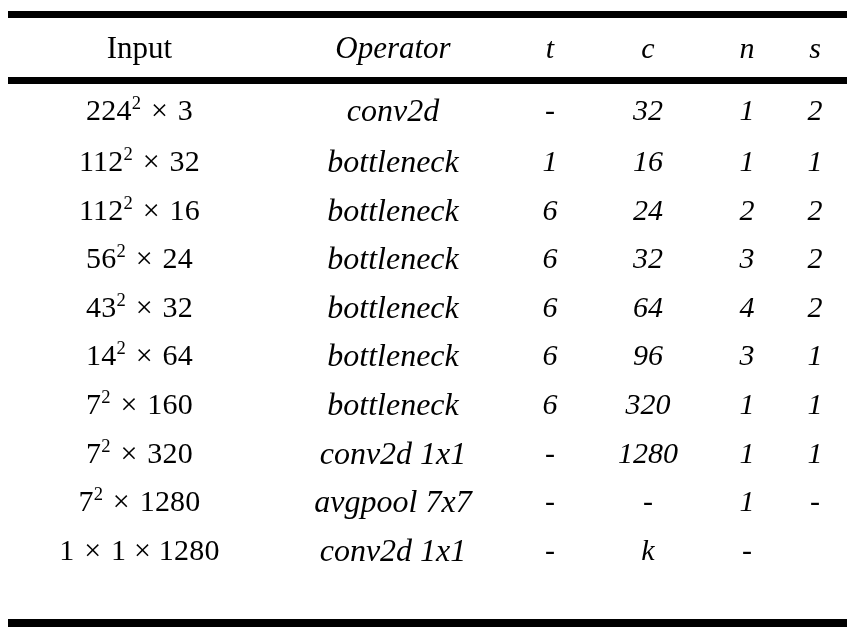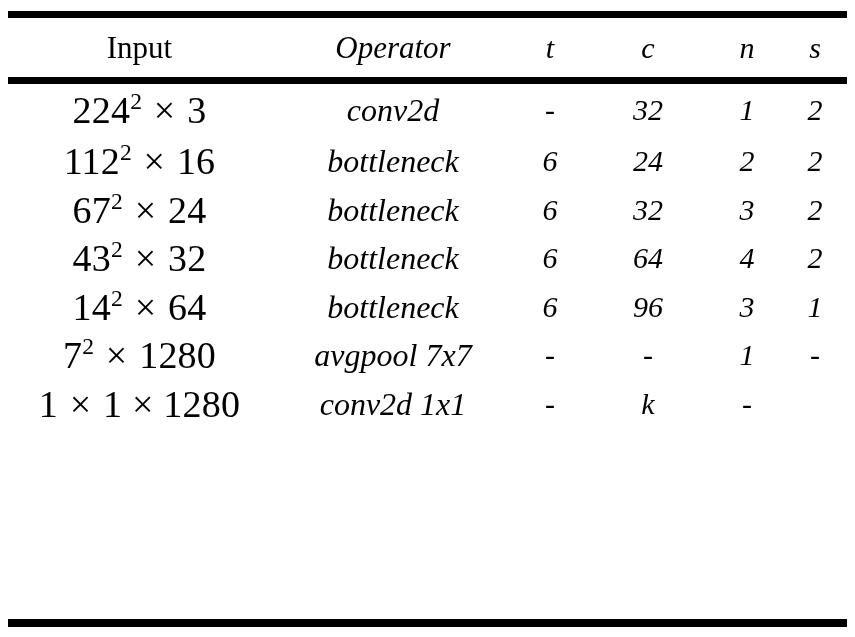--- a/index.html
+++ b/index.html
@@ -77,21 +77,21 @@
   
   tbody td {
     height: 48.6px;
     font-size: 30px;
     line-height: 48.6px;
     white-space: nowrap;
   }
   tbody tr:first-child td { padding-top: 6px; height: 54px; }
 
   td.input-cell {
-    font-size: 38px;
+    font-size: 30px;
     letter-spacing: 0.2px;
     font-family: Liberation Serif, serif;
   }
   td.oper-cell {
     font-size: 32px;
   }
   td.num-cell {
     font-size: 30px;
   }
 
@@ -137,29 +137,37 @@
     <tbody id="table-body">
         <tr>
           <td class="input-cell"><span>224</span><sup class="exp">2</sup><span class="times"> × </span><span>3</span></td>
           <td class="oper-cell vsep">conv2d</td>
           <td class="num-cell vsep">-</td>
           <td class="num-cell vsep">32</td>
           <td class="num-cell vsep">1</td>
           <td class="num-cell vsep">2</td>
         </tr>
         <tr>
+          <td class="input-cell"><span>112</span><sup class="exp">2</sup><span class="times"> × </span><span>32</span></td>
+          <td class="oper-cell vsep">bottleneck</td>
+          <td class="num-cell vsep">1</td>
+          <td class="num-cell vsep">16</td>
+          <td class="num-cell vsep">1</td>
+          <td class="num-cell vsep">1</td>
+        </tr>
+        <tr>
           <td class="input-cell"><span>112</span><sup class="exp">2</sup><span class="times"> × </span><span>16</span></td>
           <td class="oper-cell vsep">bottleneck</td>
           <td class="num-cell vsep">6</td>
           <td class="num-cell vsep">24</td>
           <td class="num-cell vsep">2</td>
           <td class="num-cell vsep">2</td>
         </tr>
         <tr>
-          <td class="input-cell"><span>67</span><sup class="exp">2</sup><span class="times"> × </span><span>24</span></td>
+          <td class="input-cell"><span>56</span><sup class="exp">2</sup><span class="times"> × </span><span>24</span></td>
           <td class="oper-cell vsep">bottleneck</td>
           <td class="num-cell vsep">6</td>
           <td class="num-cell vsep">32</td>
           <td class="num-cell vsep">3</td>
           <td class="num-cell vsep">2</td>
         </tr>
         <tr>
           <td class="input-cell"><span>43</span><sup class="exp">2</sup><span class="times"> × </span><span>32</span></td>
           <td class="oper-cell vsep">bottleneck</td>
           <td class="num-cell vsep">6</td>
@@ -169,20 +177,36 @@
         </tr>
         <tr>
           <td class="input-cell"><span>14</span><sup class="exp">2</sup><span class="times"> × </span><span>64</span></td>
           <td class="oper-cell vsep">bottleneck</td>
           <td class="num-cell vsep">6</td>
           <td class="num-cell vsep">96</td>
           <td class="num-cell vsep">3</td>
           <td class="num-cell vsep">1</td>
         </tr>
         <tr>
+          <td class="input-cell"><span>7</span><sup class="exp">2</sup><span class="times"> × </span><span>160</span></td>
+          <td class="oper-cell vsep">bottleneck</td>
+          <td class="num-cell vsep">6</td>
+          <td class="num-cell vsep">320</td>
+          <td class="num-cell vsep">1</td>
+          <td class="num-cell vsep">1</td>
+        </tr>
+        <tr>
+          <td class="input-cell"><span>7</span><sup class="exp">2</sup><span class="times"> × </span><span>320</span></td>
+          <td class="oper-cell vsep">conv2d 1x1</td>
+          <td class="num-cell vsep">-</td>
+          <td class="num-cell vsep">1280</td>
+          <td class="num-cell vsep">1</td>
+          <td class="num-cell vsep">1</td>
+        </tr>
+        <tr>
           <td class="input-cell"><span>7</span><sup class="exp">2</sup><span class="times"> × </span><span>1280</span></td>
           <td class="oper-cell vsep">avgpool 7x7</td>
           <td class="num-cell vsep">-</td>
           <td class="num-cell vsep">-</td>
           <td class="num-cell vsep">1</td>
           <td class="num-cell vsep">-</td>
         </tr>
         <tr>
           <td class="input-cell"><span>1</span><span class="times"> × </span><span>1 × 1280</span></td>
           <td class="oper-cell vsep">conv2d 1x1</td>

